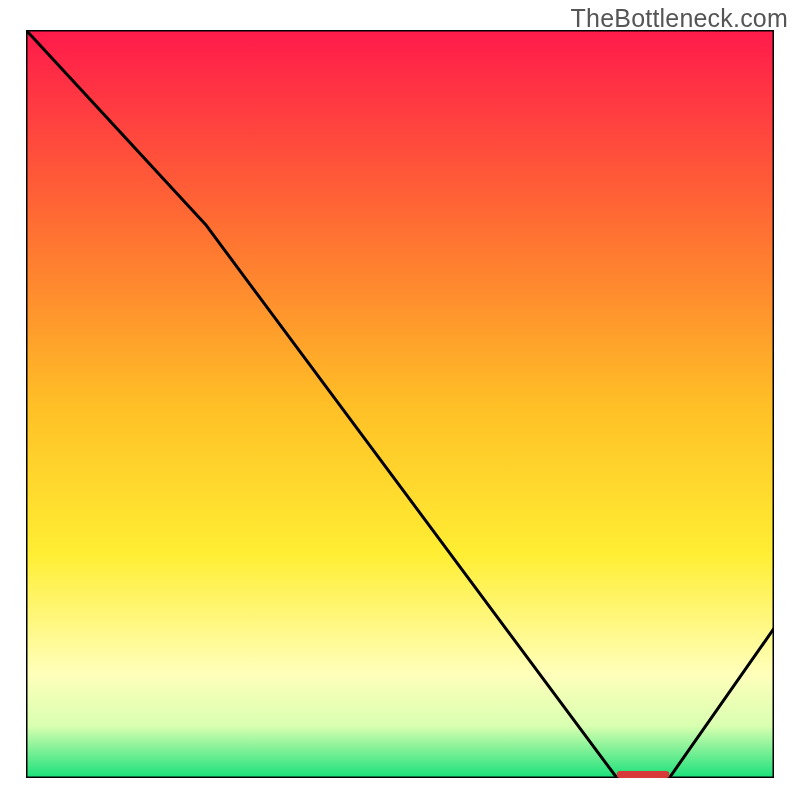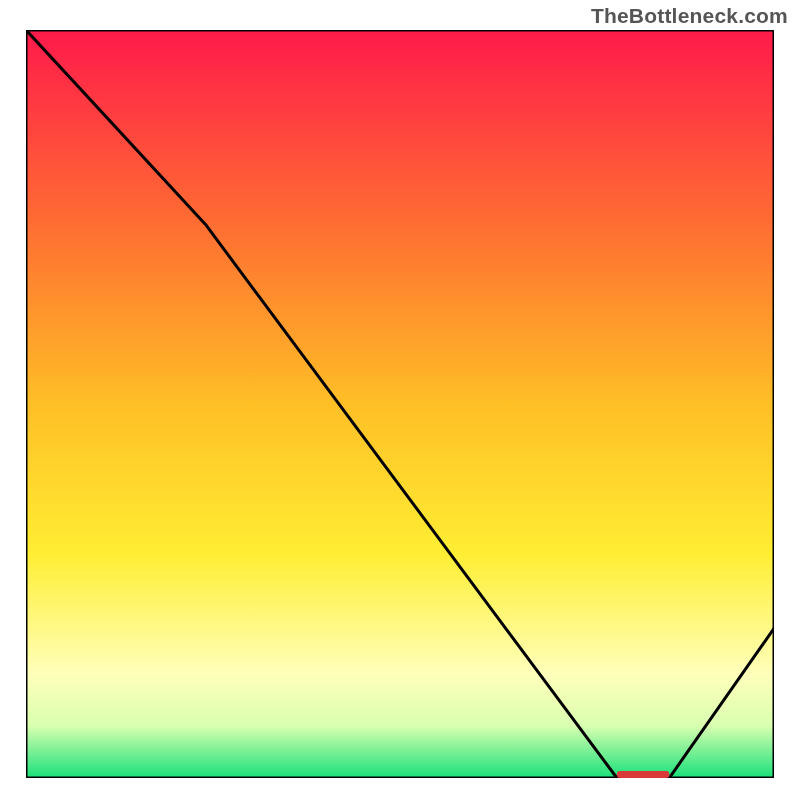--- a/index.html
+++ b/index.html
@@ -14,22 +14,22 @@
   .container {
     position: relative;
     width: 800px;
     height: 800px;
   }
   .watermark {
     position: absolute;
     top: 4px;
     right: 12px;
     color: #555;
-    font-size: 21px;
-    font-weight: 700;
+    font-size: 25px;
+    font-weight: 400;
     letter-spacing: 0.2px;
   }
   .plot {
     position: absolute;
     left: 26px;
     top: 30px;
     width: 748px;
     height: 748px;
   }
   .plot svg {

